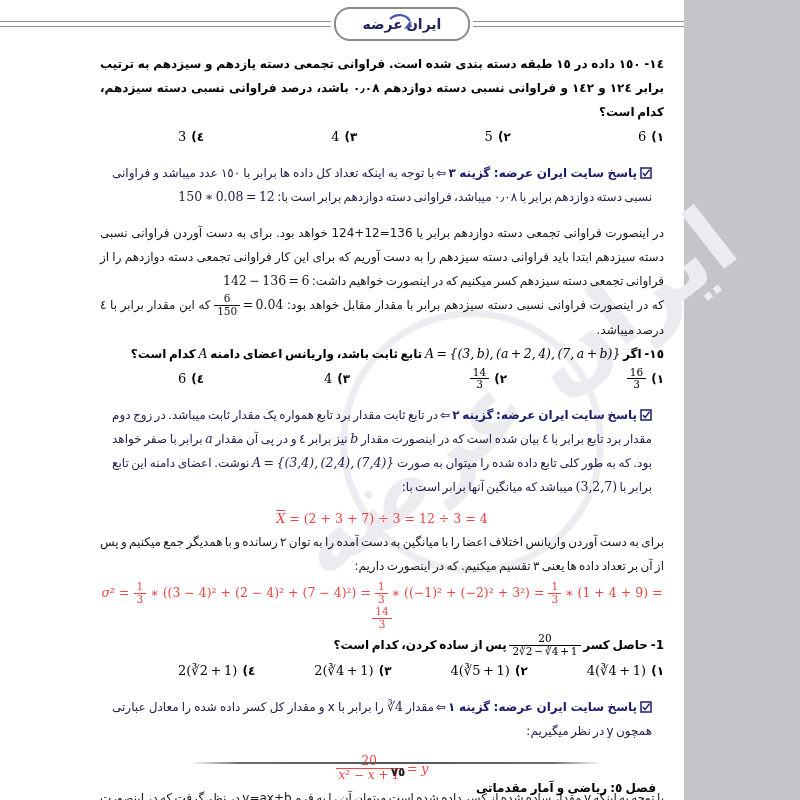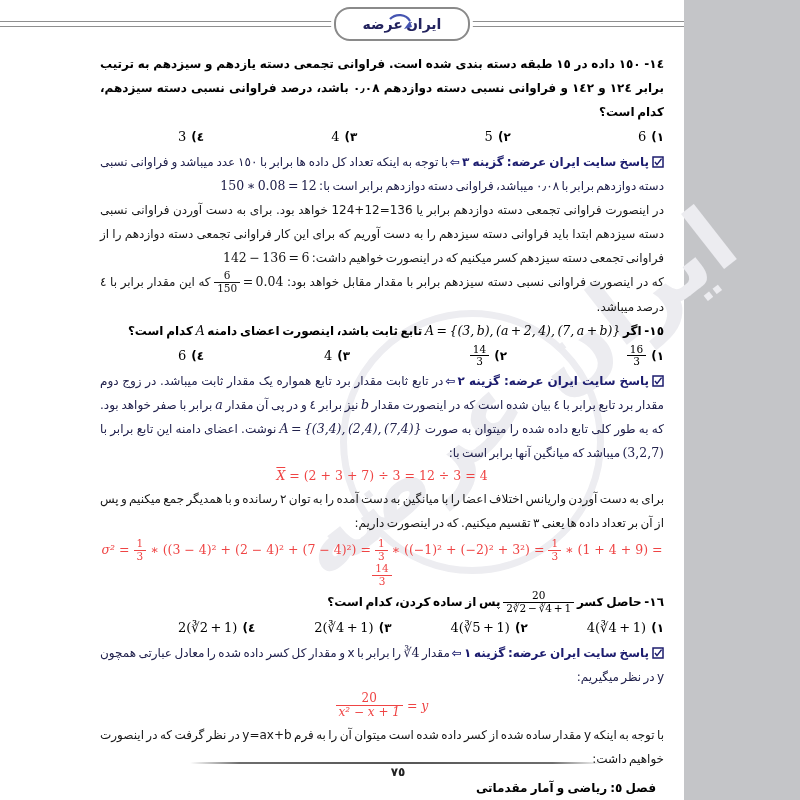--- a/index.html
+++ b/index.html
@@ -22,21 +22,21 @@
   .wm{position:absolute;top:250px;left:250px;width:440px;height:360px;z-index:0;pointer-events:none;}
   .wm-ring{position:absolute;top:60px;left:90px;width:250px;height:250px;border:7px solid #ededf1;border-radius:50%;}
   .wm-text{position:absolute;top:120px;left:10px;width:430px;transform:rotate(-38deg);
            color:#ececf0;font-size:92px;font-weight:bold;white-space:nowrap;}
 
   
   .content{position:relative;z-index:1;padding:4px 20px 0 100px;direction:rtl;
            font-size:12px;line-height:24px;color:#1a1a1a;text-align:justify;word-spacing:-1.5px;}
   .q{margin:0;font-weight:bold;color:#000;}
   .para{margin:0;color:#161616;}
-  .ans{margin:0;color:#21214c;}
+  .ans{margin:12px;color:#21214c;}
   .ans .lead{color:#1c1c6e;font-weight:bold;}
   .arrow{color:#1c1c6e;font-weight:bold;padding:0 2px;}
   .chk{vertical-align:-2px;margin-left:3px;}
 
   .opts{display:flex;direction:rtl;justify-content:space-between;align-items:center;
         padding-left:78px;margin:1px 0;font-weight:bold;color:#000;}
   .opt{display:inline-flex;direction:rtl;align-items:center;gap:5px;}
   .opt .v,.math{font-family:"DejaVu Serif",serif;font-weight:normal;}
   .opt .v{font-size:13px;}
 
@@ -111,21 +111,21 @@
 
       <p class="ans"><svg class="chk" width="12" height="12" viewBox="0 0 12 12">
             <rect x="1" y="1" width="10" height="10" fill="none" stroke="#1c1c6e" stroke-width="1.5"></rect>
             <path d="M3 6 L5 8.6 L9.6 2.6" fill="none" stroke="#1c1c6e" stroke-width="1.5"></path>
           </svg><b class="lead">پاسخ سایت ایران عرضه: گزینه ٣</b><span class="arrow">⇦</span><span>با توجه به اینکه تعداد کل داده ها برابر با ١٥٠ عدد میباشد و فراوانی نسبی دسته دوازدهم برابر با ٠٫٠٨ میباشد، فراوانی دسته دوازدهم برابر است با: </span><span class="ltr math">150 ∗ 0.08 = 12</span></p>
 
       <p class="para"><span>در اینصورت فراوانی تجمعی دسته دوازدهم برابر یا </span><span class="ltr">124+12=136</span><span> خواهد بود. برای به دست آوردن فراوانی نسبی دسته سیزدهم ابتدا باید فراوانی دسته سیزدهم را به دست آوریم که برای این کار فراوانی تجمعی دسته دوازدهم را از فراوانی تجمعی دسته سیزدهم کسر میکنیم که در اینصورت خواهیم داشت: </span><span class="ltr math">142 − 136 = 6</span></p>
 
       <p class="para"><span>که در اینصورت فراوانی نسبی دسته سیزدهم برابر با مقدار مقابل خواهد بود: </span><span class="ltr math"><span class="frac"><span class="fn">6</span><span class="fd">150</span></span><span> = 0.04</span></span><span> که این مقدار برابر با ٤ درصد میباشد.</span></p>
 
-      <p class="q"><span>١٥- اگر </span><span class="ltr math it">A = {(3, b), (a + 2, 4), (7, a + b)}</span><span> تابع ثابت باشد، اینصورت اعضای دامنه </span><span class="math it">A</span><span> کدام است؟</span></p>
+      <p class="q"><span>١٥- اگر </span><span class="ltr math it">A = {(3, b), (a + 2, 4), (7, a + b)}</span><span> تابع ثابت باشد، واریانس اعضای دامنه </span><span class="math it">A</span><span> کدام است؟</span></p>
 
       <div class="opts">
         <span class="opt">
             <span>١)</span>
             <span class="frac">
               <span class="fn">16</span>
               <span class="fd">3</span>
             </span>
           </span>
         <span class="opt">
@@ -149,21 +149,21 @@
             <rect x="1" y="1" width="10" height="10" fill="none" stroke="#1c1c6e" stroke-width="1.5"></rect>
             <path d="M3 6 L5 8.6 L9.6 2.6" fill="none" stroke="#1c1c6e" stroke-width="1.5"></path>
           </svg><b class="lead">پاسخ سایت ایران عرضه: گزینه ٢</b><span class="arrow">⇦</span><span>در تابع ثابت مقدار برد تابع همواره یک مقدار ثابت میباشد. در زوج دوم مقدار برد تابع برابر با ٤ بیان شده است که در اینصورت مقدار </span><span class="math it">b</span><span> نیز برابر ٤ و در پی آن مقدار </span><span class="math it">a</span><span> برابر با صفر خواهد بود. که به طور کلی تابع داده شده را میتوان به صورت </span><span class="ltr math it">A = {(3,4), (2,4), (7,4)}</span><span> نوشت. اعضای دامنه این تابع برابر با </span><span class="ltr math">(3,2,7)</span><span> میباشد که میانگین آنها برابر است با:</span></p>
 
       <div class="formula"><span class="ovl">X</span><span> = (2 + 3 + 7) ÷ 3 = 12 ÷ 3 = 4</span></div>
 
       <p class="para"><span>برای به دست آوردن واریانس اختلاف اعضا را با میانگین به دست آمده را به توان ٢ رسانده و با همدیگر جمع میکنیم و پس از آن بر تعداد داده ها یعنی ٣ تقسیم میکنیم. که در اینصورت داریم:</span></p>
 
       <div class="formula"><span class="it">σ² = </span><span class="frac"><span class="fn">1</span><span class="fd">3</span></span><span> ∗ ((3 − 4)² + (2 − 4)² + (7 − 4)²) = </span><span class="frac"><span class="fn">1</span><span class="fd">3</span></span><span> ∗ ((−1)² + (−2)² + 3²) = </span><span class="frac"><span class="fn">1</span><span class="fd">3</span></span><span> ∗ (1 + 4 + 9) = </span><span class="frac"><span class="fn">14</span><span class="fd">3</span></span></div>
 
-      <p class="q"><span>١٦- حاصل کسر </span><span class="frac"><span class="fn">20</span><span class="fd">2∛2 − ∛4 + 1</span></span><span> پس از ساده کردن، کدام است؟</span></p>
+      <p class="q"><span>1- حاصل کسر </span><span class="frac"><span class="fn">20</span><span class="fd">2∛2 − ∛4 + 1</span></span><span> پس از ساده کردن، کدام است؟</span></p>
 
       <div class="opts">
         <span class="opt">
             <span>١)</span>
             <span class="v ltr">4(∛4 + 1)</span>
           </span>
         <span class="opt">
             <span>٢)</span>
             <span class="v ltr">4(∛5 + 1)</span>
           </span>

